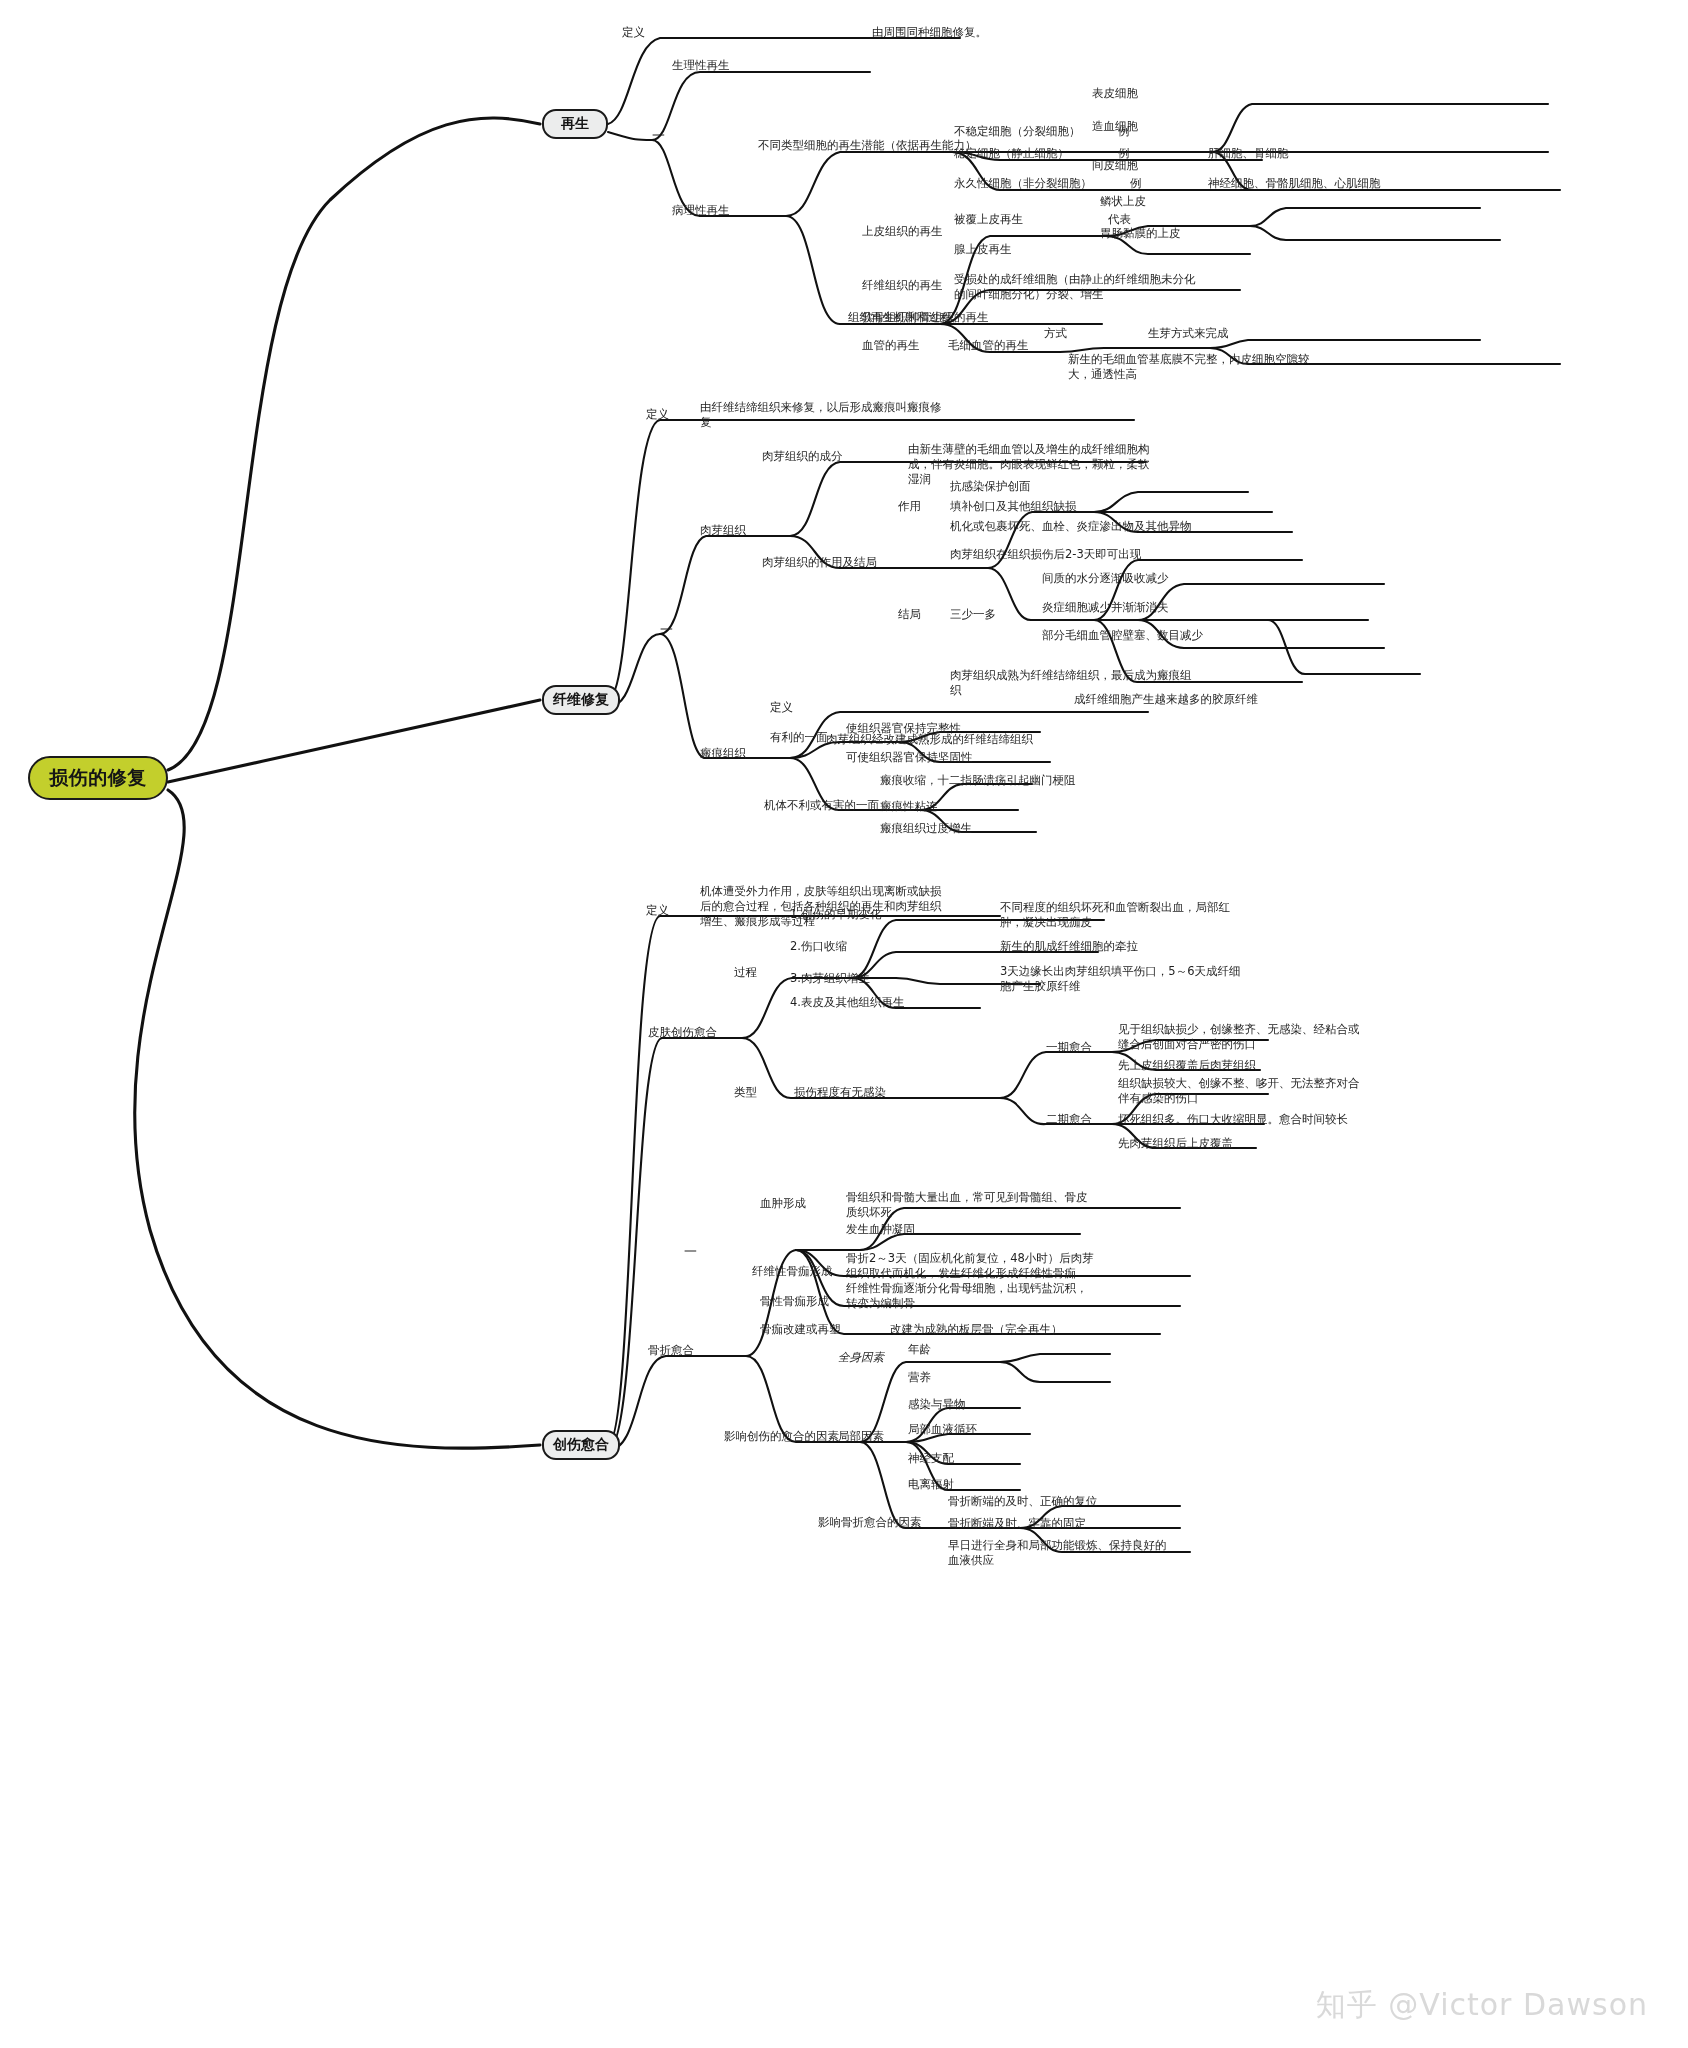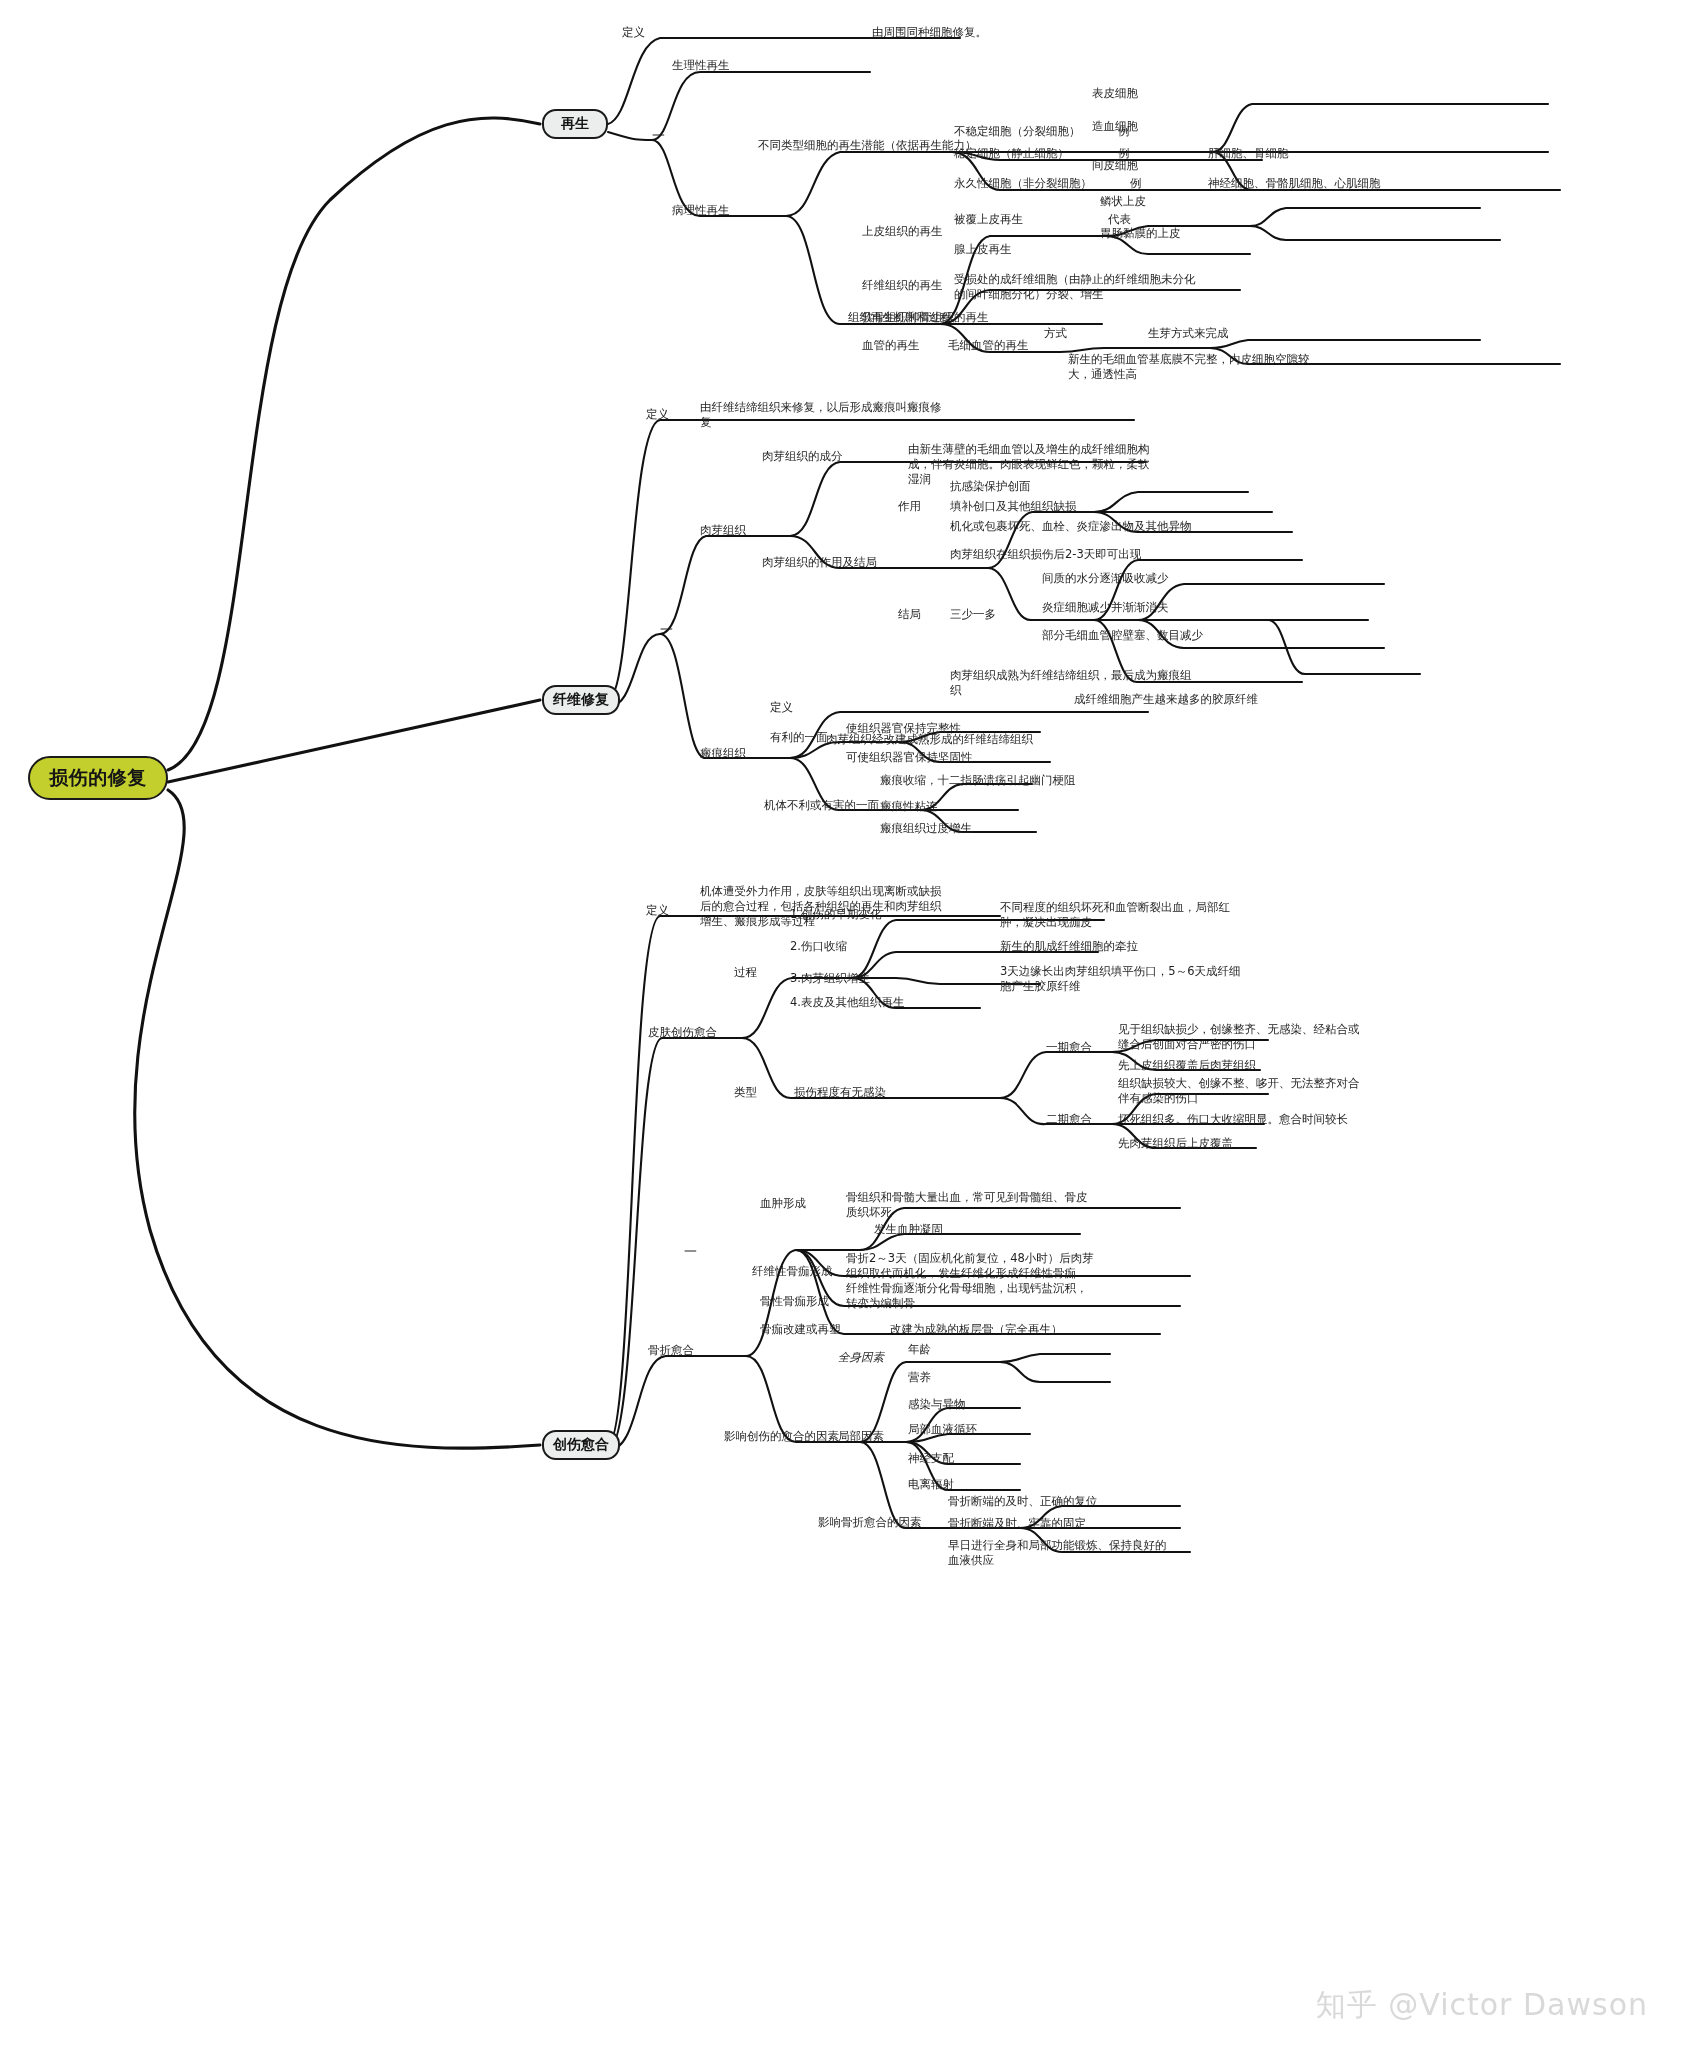--- a/index.html
+++ b/index.html
@@ -304,21 +304,21 @@
 伴有感染的伤口</div>
   <div class="lbl" style="left:1118px;top:1112px;">坏死组织多。伤口大收缩明显。愈合时间较长</div>
   <div class="lbl" style="left:1118px;top:1136px;">先肉芽组织后上皮覆盖</div>
 
   <div class="lbl" style="left:648px;top:1343px;">骨折愈合</div>
   <div class="lbl dash" style="left:684px;top:1244px;">一</div>
 
   <div class="lbl" style="left:760px;top:1196px;">血肿形成</div>
   <div class="lbl" style="left:846px;top:1190px;">骨组织和骨髓大量出血，常可见到骨髓组、骨皮
 质织坏死</div>
-  <div class="lbl" style="left:846px;top:1222px;margin-left:28px;">发生血肿凝固</div>
+  <div class="lbl" style="left:846px;top:1222px;">发生血肿凝固</div>
 
   <div class="lbl" style="left:752px;top:1264px;">纤维性骨痂形成</div>
   <div class="lbl" style="left:846px;top:1251px;">骨折2～3天（固应机化前复位，48小时）后肉芽
 组织取代而机化，发生纤维化形成纤维性骨痂</div>
 
   <div class="lbl" style="left:760px;top:1294px;">骨性骨痂形成</div>
   <div class="lbl" style="left:846px;top:1281px;">纤维性骨痂逐渐分化骨母细胞，出现钙盐沉积，
 转变为编制骨</div>
 
   <div class="lbl" style="left:760px;top:1322px;">骨痂改建或再塑</div>

